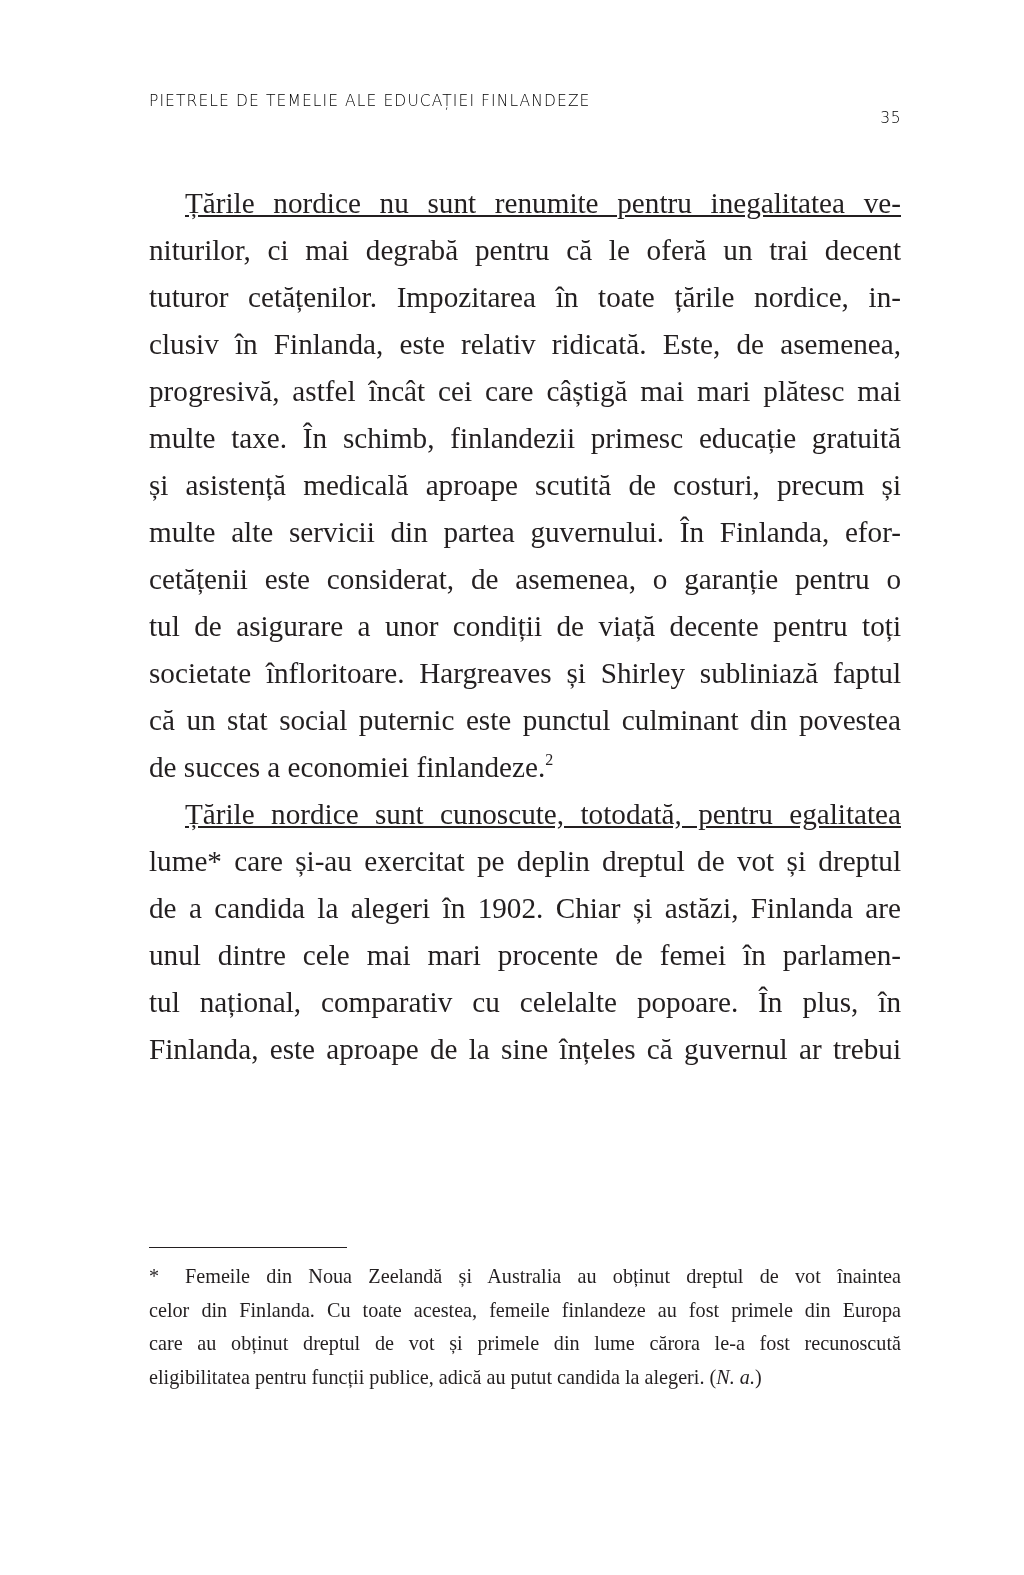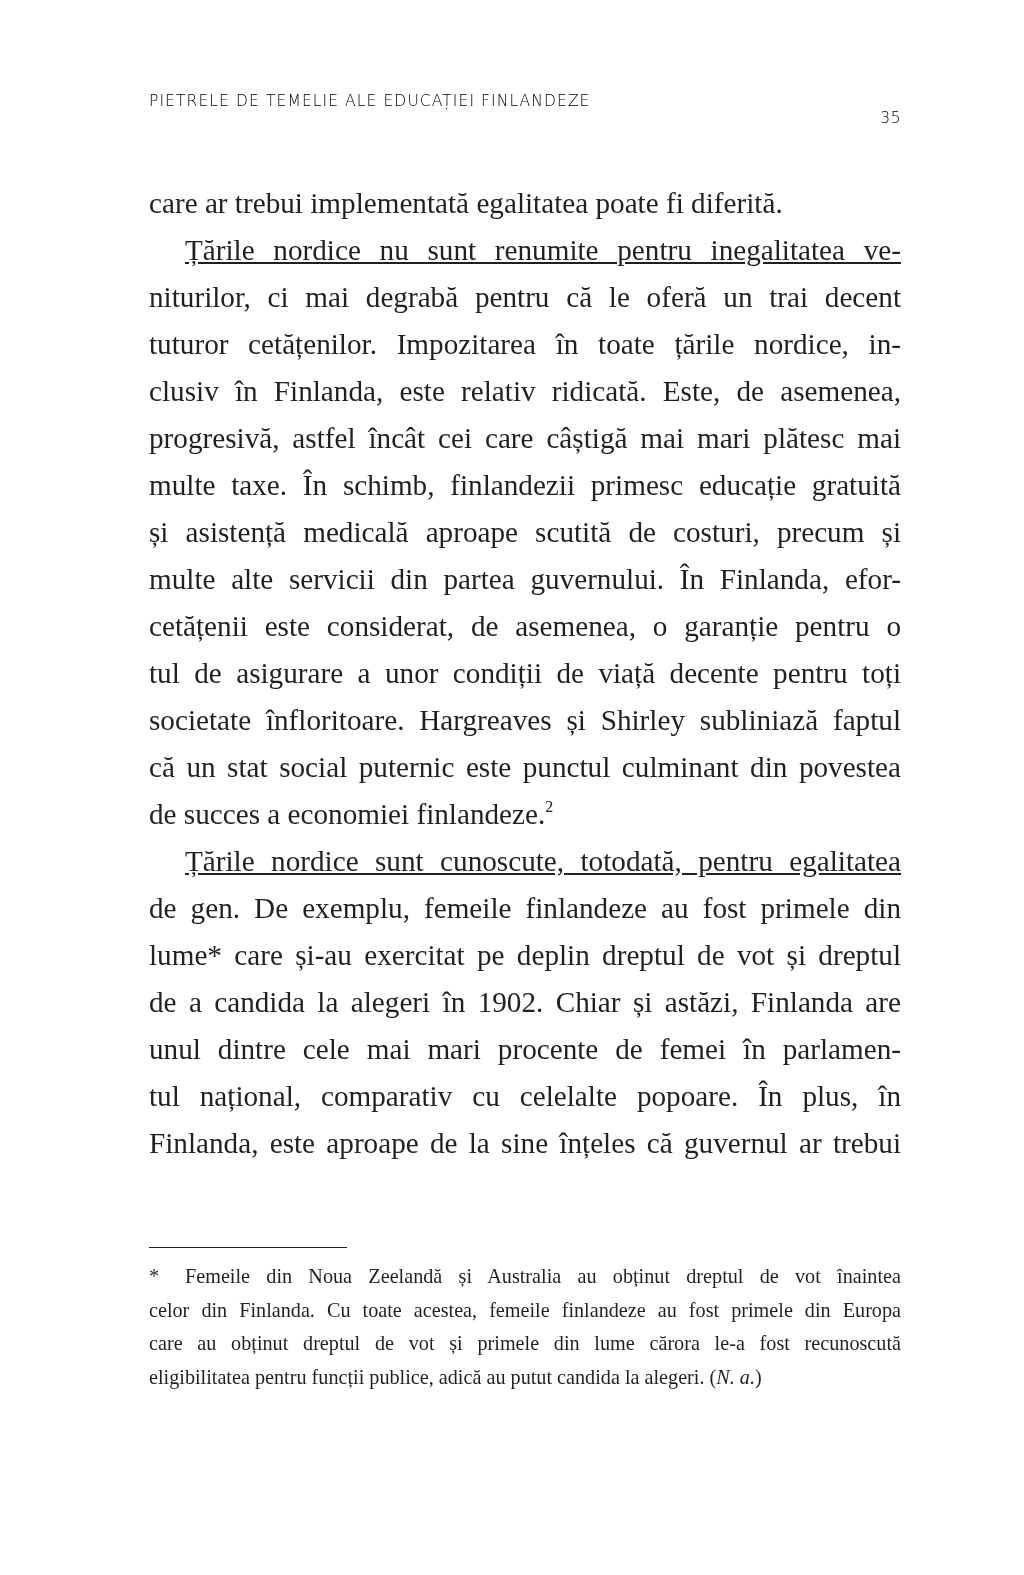--- a/index.html
+++ b/index.html
@@ -101,38 +101,36 @@
 </head>
 <body>
 
 <header class="running-head">
   <span class="title">PIETRELE DE TEMELIE ALE EDUCAȚIEI FINLANDEZE</span>
   <span class="page-num">35</span>
 </header>
 
 <main class="body-text">
 
-  <span class="line last">care ar trebui implementată egalitatea poate fi diferită.</span>
 
   <span class="line indent">Țările nordice nu sunt renumite pentru inegalitatea ve-</span>
   <span class="line">niturilor, ci mai degrabă pentru că le oferă un trai decent</span>
   <span class="line">tuturor cetățenilor. Impozitarea în toate țările nordice, in-</span>
   <span class="line">clusiv în Finlanda, este relativ ridicată. Este, de asemenea,</span>
   <span class="line">progresivă, astfel încât cei care câștigă mai mari plătesc mai</span>
   <span class="line">multe taxe. În schimb, finlandezii primesc educație gratuită</span>
   <span class="line">și asistență medicală aproape scutită de costuri, precum și</span>
   <span class="line">multe alte servicii din partea guvernului. În Finlanda, efor-</span>
   <span class="line">cetățenii este considerat, de asemenea, o garanție pentru o</span>
   <span class="line">tul de asigurare a unor condiții de viață decente pentru toți</span>
   <span class="line">societate înfloritoare. Hargreaves și Shirley subliniază faptul</span>
   <span class="line">că un stat social puternic este punctul culminant din povestea</span>
   <span class="line last"><span>de succes a economiei finlandeze.</span><sup class="fnref">2</sup></span>
 
   <span class="line indent">Țările nordice sunt cunoscute, totodată, pentru egalitatea</span>
-  <span class="line">de gen. De exemplu, femeile finlandeze au fost primele din</span>
   <span class="line">lume* care și-au exercitat pe deplin dreptul de vot și dreptul</span>
   <span class="line">de a candida la alegeri în 1902. Chiar și astăzi, Finlanda are</span>
   <span class="line">unul dintre cele mai mari procente de femei în parlamen-</span>
   <span class="line">tul național, comparativ cu celelalte popoare. În plus, în</span>
   <span class="line">Finlanda, este aproape de la sine înțeles că guvernul ar trebui</span>
 </main>
 
 <div class="footnote-rule"></div>
 
 <section class="footnotes">

